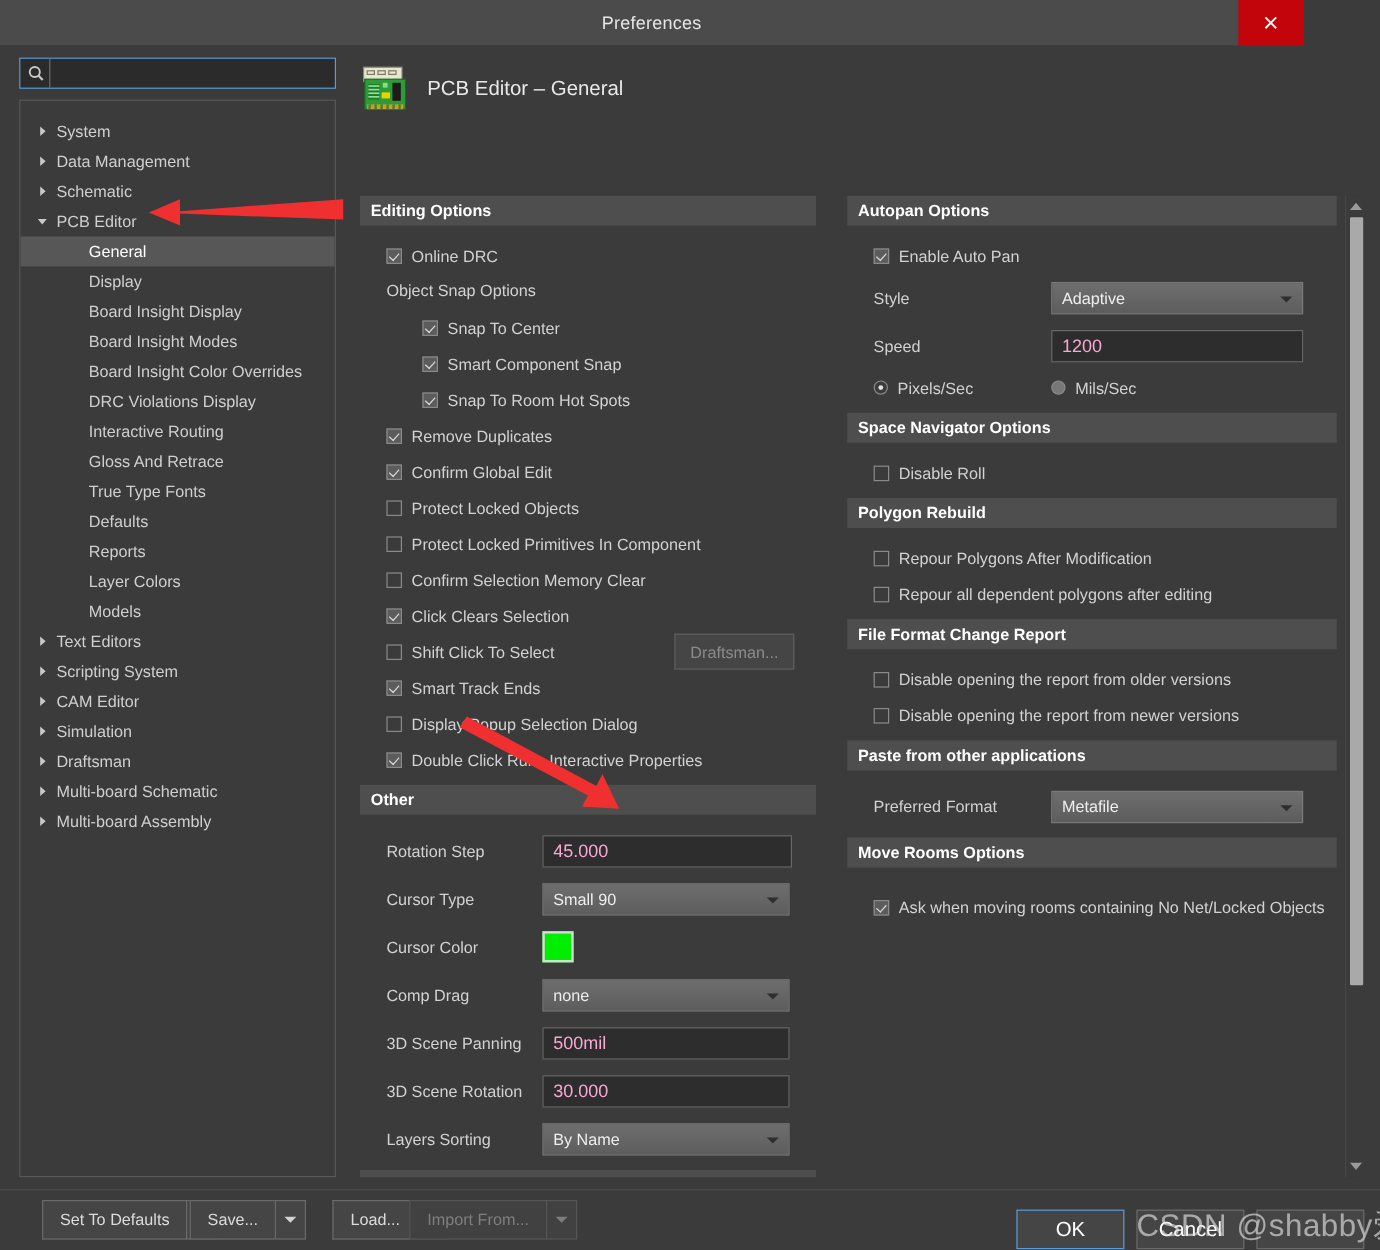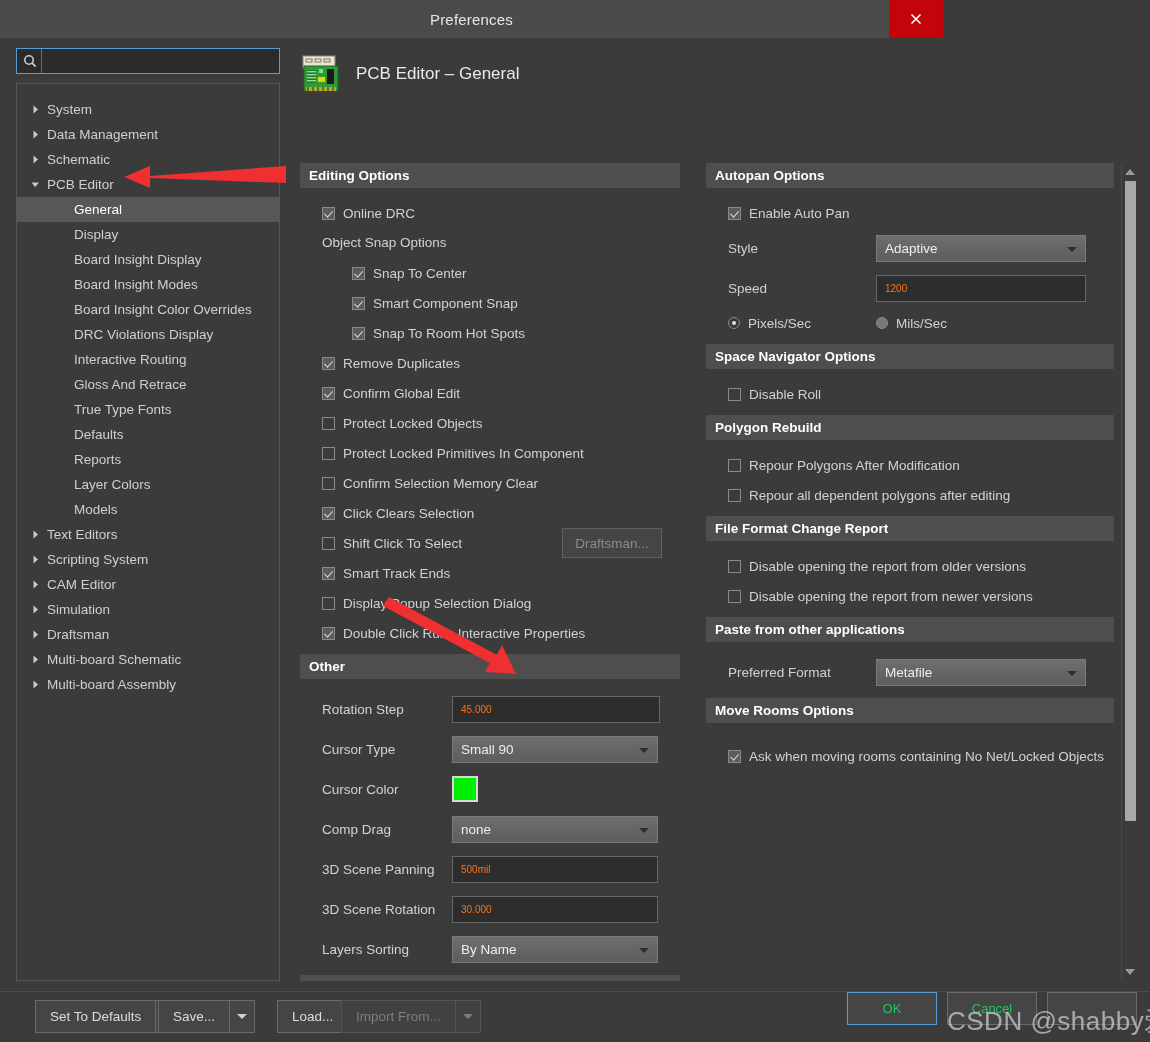--- a/index.html
+++ b/index.html
@@ -6,21 +6,21 @@
   html, body {
     margin: 0; padding: 0;
     width: 1150px; height: 1042px;
     background: #3b3b3b;
     font-family: "Liberation Sans", sans-serif;
     overflow: hidden;
   }
 
   
   .titlebar {
-    position: absolute; left: 0; top: 0; width: 943px; height: 38px;
+    position: absolute; left: 0; top: 0; width: 1086px; height: 38px;
     background: #4b4b4b;
     display: flex; align-items: center; justify-content: center;
   }
   .titlebar-text {
     color: #e6e6e6; font-size: 15px; letter-spacing: .2px;
   }
   .close-btn {
     position: absolute; right: 0; top: 0; width: 54px; height: 38px;
     background: #c1050b; display: flex; align-items: center; justify-content: center;
     cursor: pointer;
@@ -118,22 +118,22 @@
     border-radius:50%; background:#e2e2e2;
   }
   .rb.off { background: #787878; border-color: #8a8a8a; }
 
   .field-row {
     display: flex; align-items: center; height: 40px; padding-left: 22px;
   }
   .field-label { color: #d2d2d2; font-size: 13.5px; width: 130px; flex: 0 0 auto; }
   .field-label.w2 { width: 148px; }
   .input-dark {
-    height: 27px; background: #2d2d2d; border: 1px solid #666; color: #f97316;
-    font-size: 10px; padding: 0 8px; line-height: 25px; outline: none;
+    height: 27px; background: #2d2d2d; border: 1px solid #666; color: #f9a8d4;
+    font-size: 15px; padding: 0 8px; line-height: 25px; outline: none;
     font-family: "Liberation Sans", sans-serif;
   }
   .combo {
     height: 27px; background: linear-gradient(#6e6e6e,#5d5d5d);
     border: 1px solid #7a7a7a; color: #eeeeee; font-size: 13.5px;
     padding: 0 8px; line-height: 25px; position: relative; cursor: pointer;
   }
   .combo .arrow {
     position: absolute; right: 8px; top: 11px;
     width: 0; height: 0; border-left: 5px solid transparent;
@@ -180,22 +180,22 @@
     display: flex; align-items: center; justify-content: center;
   }
   .split-btn .drop i {
     width: 0; height: 0; border-left: 5px solid transparent;
     border-right: 5px solid transparent; border-top: 5px solid #d2d2d2; display: block;
   }
   .split-btn.off .main, .split-btn.off .drop { color: #7e7e7e; background: #414141; border-color: #555; }
   .split-btn.off .drop i { border-top-color: #7e7e7e; }
 
   .foot-btn {
-    position: absolute; top: 0; height: 33px; background: #454545;
-    border: 1px solid #6a6a6a; color: #22c55e; font-size: 13px;
+    position: absolute; top: 16px; height: 33px; background: #454545;
+    border: 1px solid #6a6a6a; color: #ffffff; font-size: 17px;
     display: flex; align-items: center; justify-content: center; cursor: pointer;
   }
   .foot-btn.primary { border-color: #5b9bd5; }
 
   
   .watermark {
     position: absolute; left: 947px; top: 1004px; font-size: 26px;
     color: rgba(232,232,232,0.62); letter-spacing: .5px; pointer-events: none;
     white-space: nowrap; font-family: "Liberation Sans", sans-serif;
   }

